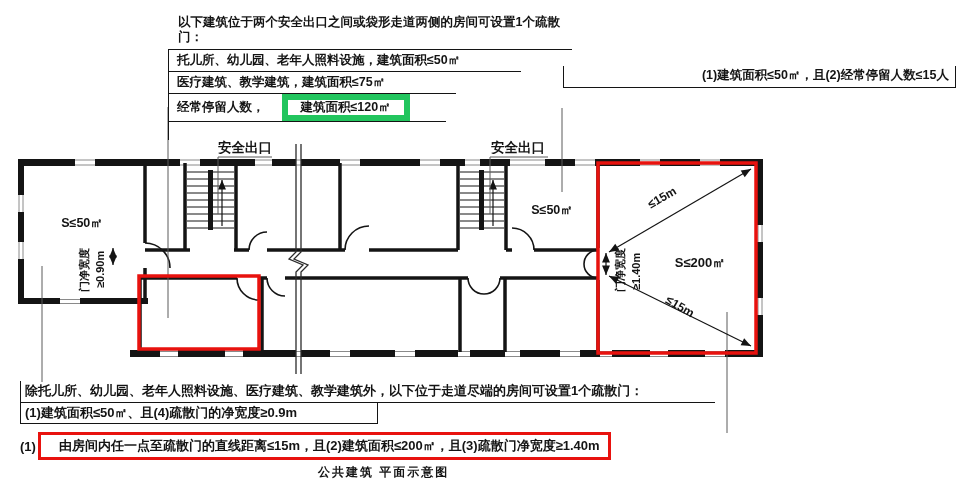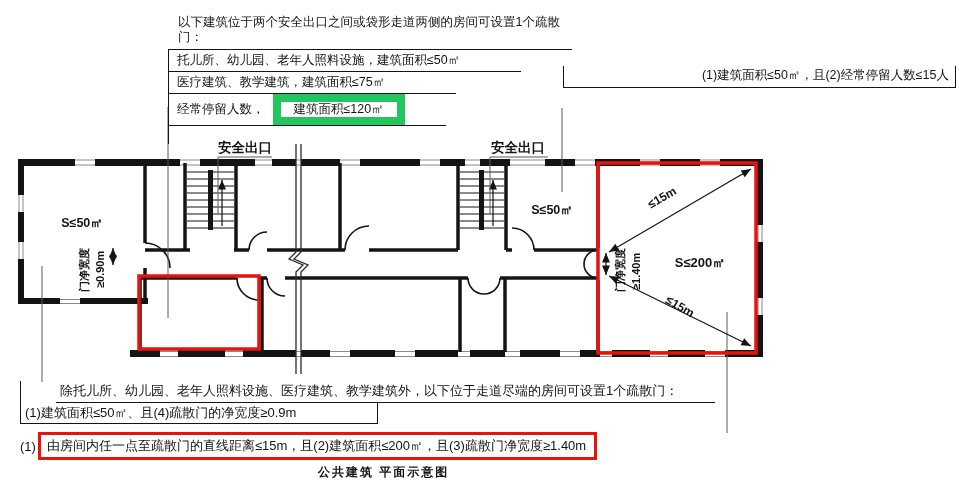--- a/index.html
+++ b/index.html
@@ -1,40 +1,40 @@
 <!DOCTYPE html>
 <html><head>
 <meta charset="utf-8">
 <style>
   html,body{margin:0;padding:0;}
   body{
     width:959px;height:496px;position:relative;background:#ffffff;
     font-family:"Liberation Sans","DejaVu Sans",sans-serif;color:#141414;overflow:hidden;
   }
   #plan-svg{position:absolute;left:0;top:0;}
-  .blk{position:absolute;font-weight:normal;font-size:12.5px;line-height:15px;}
+  .blk{position:absolute;font-weight:bold;font-size:12.5px;line-height:15px;}
   
   #blkA{left:168px;top:13px;width:404px;}
   #blkA .title{padding:2px 0 4px 10px;border-bottom:1.5px solid #141414;}
   #blkA .rows{border-left:1.5px solid #141414;}
   #blkA .row{padding:3px 0 3px 8px;border-bottom:1.5px solid #141414;}
   #blkA .row-empty{height:12px;border-bottom:none;}
-  .red-span{display:inline-block;border:8px solid #22c55e;padding:0 13px;margin:-3px 8px;line-height:15px;}
+  .red-span{display:inline-block;border:6px solid #22c55e;padding:0 13px;margin:-3px 17px;line-height:15px;}
   
   #blkB{left:563px;top:66px;width:393px;}
   #blkB .title{padding:2px 0 4px 2px;border-bottom:1.5px solid #141414;}
   #blkB .cond{border:1.2px solid #141414;border-top:none;padding:2px 6px 4px;text-align:right;}
   
   #blkC{left:20px;top:381px;width:694px;font-size:13px;border-left:1.5px solid #141414;}
-  #blkC .title{padding:2px 0 4px 4px;border-bottom:1.5px solid #141414;margin-left:35px;}
+  #blkC .title{padding:2px 0 4px 4px;border-bottom:1.5px solid #141414;}
   #blkC .cond{width:352px;border:1.2px solid #141414;border-top:none;border-left:none;padding:2px 0 3px 4px;}
   
   #blkD{left:20px;top:432px;font-size:13px;display:flex;align-items:center;}
   #blkD .prefix{padding:0 2px 0 0;}
-  #blkD .red-line{border:3px solid #e8120e;padding:3px 8px 4px 6px;}
+  #blkD .red-line{border:3px solid #e8120e;padding:3px 8px 4px 18px;}
   
   #caption{position:absolute;left:318px;top:464px;font-weight:bold;font-size:12px;letter-spacing:2px;}
 </style>
 </head>
 <body>
 
 <svg id="plan-svg" width="959" height="496" viewBox="0 0 959 496">
   <defs>
     <marker id="ae" orient="auto" markerWidth="10" markerHeight="8" refX="8.5" refY="3.5">
       <path d="M0.5,0.2 L8.5,3.5 L0.5,6.8 Z" fill="#141414"></path>

